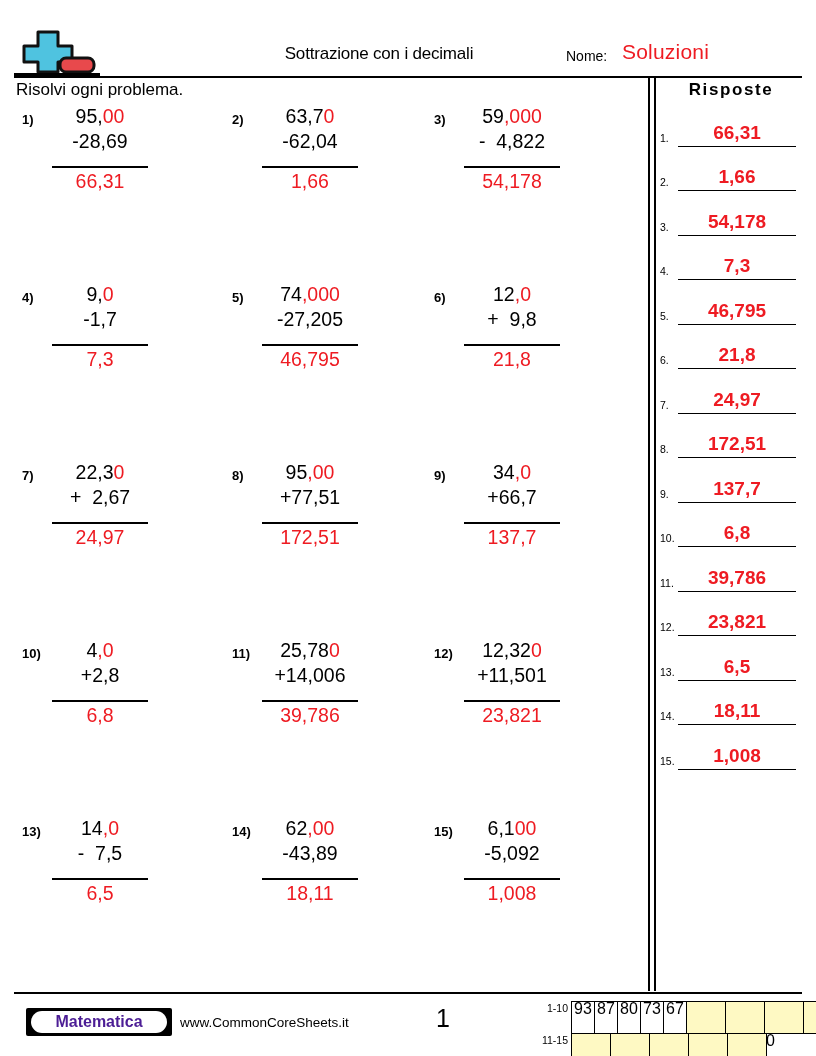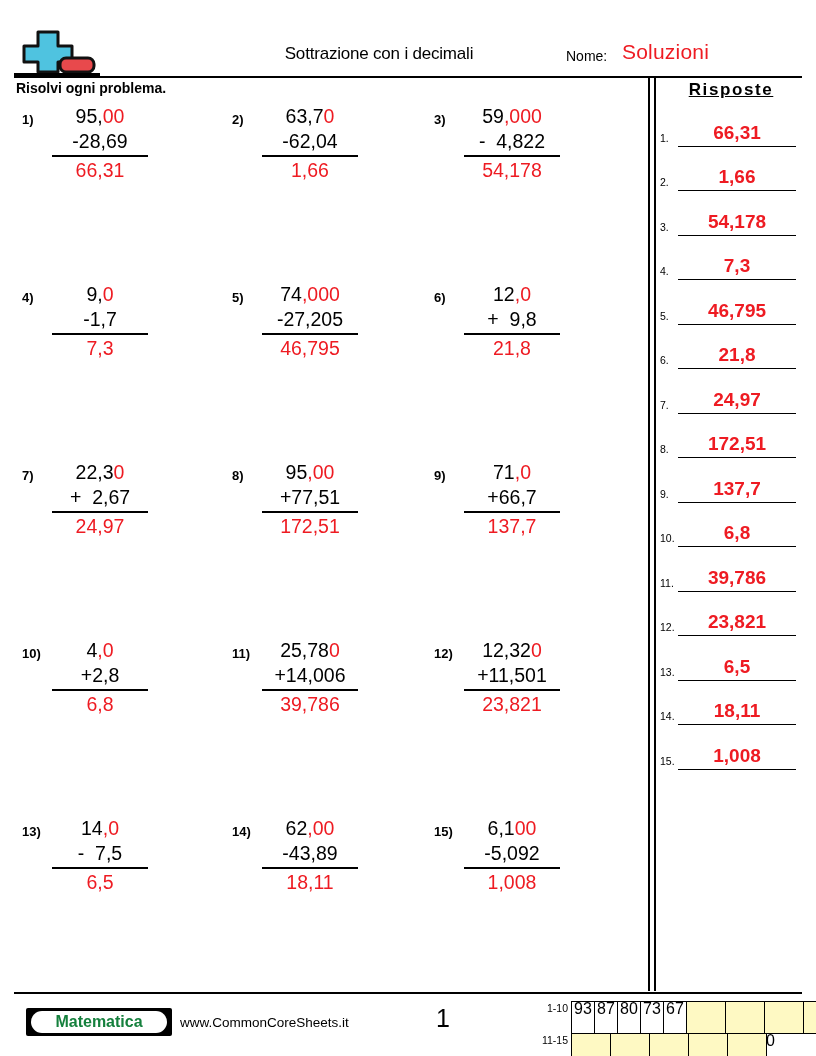--- a/index.html
+++ b/index.html
@@ -62,22 +62,22 @@
   .header-rule {
     position: absolute;
     left: 14px; top: 64px;
     width: 788px;
     height: 2px;
     background: #000;
   }
   .instruction {
     position: absolute;
     left: 16px; top: 68px;
-    font-size: 14px;
-    font-weight: bold;
+    font-size: 17px;
+    font-weight: normal;
   }
 
   
   .vdiv-a {
     position: absolute;
     left: 648px; top: 64px;
     width: 2px; height: 915px;
     background: #000;
   }
   .vdiv-b {
@@ -123,40 +123,39 @@
   .stack {
     position: absolute;
     left: 44px; top: 0;
     min-width: 96px;
     text-align: right;
     font-size: 19.5px;
     line-height: 25px;
     white-space: pre;
   }
   .stack .ln { display: block; text-align: center; }
-  .stack .ln.op { padding-bottom: 1px; }
+  .stack .ln.op { padding-bottom: 12px; }
   .stack .ln.rule {
     border-top: 2px solid #000;
     color: #ee1b22;
     padding-top: 1px;
   }
   .red { color: #ee1b22; }
 
   
   .answers {
     position: absolute;
     left: 660px; top: 68px;
     width: 142px;
   }
   .answers-title {
     text-align: center;
     font-size: 17px;
     font-weight: bold;
     letter-spacing: 1.6px;
-    text-decoration: underline;
     padding-bottom: 2px;
   }
   .ans-row {
     position: relative;
     height: 44.5px;
   }
   .ans-idx {
     position: absolute;
     left: 0; bottom: 3px;
     font-size: 10.5px;
@@ -193,21 +192,21 @@
   .brand-pill {
     position: absolute;
     left: 5px; top: 3px;
     width: 136px; height: 22px;
     background: #fff;
     border-radius: 11px;
     text-align: center;
     line-height: 22px;
     font-size: 16px;
     font-weight: bold;
-    color: #15803d;
+    color: #4c1d95;
   }
   .site {
     position: absolute;
     left: 180px; top: 21px;
     font-size: 13.5px;
   }
   .pageno {
     position: absolute;
     left: 398px; top: 10px;
     width: 90px;
@@ -303,21 +302,21 @@
         <div class="prob c0">
           <div class="pnum">7)</div>
           <div class="stack"><span class="ln"><span>22,3</span><span class="red">0</span></span><span class="ln op">+  2,67</span><span class="ln rule">24,97</span></div>
         </div>
         <div class="prob c1">
           <div class="pnum">8)</div>
           <div class="stack"><span class="ln"><span>95</span><span class="red">,00</span></span><span class="ln op">+77,51</span><span class="ln rule">172,51</span></div>
         </div>
         <div class="prob c2">
           <div class="pnum">9)</div>
-          <div class="stack"><span class="ln"><span>71</span><span class="red">,0</span></span><span class="ln op">+66,7</span><span class="ln rule">137,7</span></div>
+          <div class="stack"><span class="ln"><span>34</span><span class="red">,0</span></span><span class="ln op">+66,7</span><span class="ln rule">137,7</span></div>
         </div>
       </div>
       <div class="prow">
         <div class="prob c0">
           <div class="pnum">10)</div>
           <div class="stack"><span class="ln"><span>4</span><span class="red">,0</span></span><span class="ln op">+2,8</span><span class="ln rule">6,8</span></div>
         </div>
         <div class="prob c1">
           <div class="pnum">11)</div>
           <div class="stack"><span class="ln"><span>25,78</span><span class="red">0</span></span><span class="ln op">+14,006</span><span class="ln rule">39,786</span></div>

